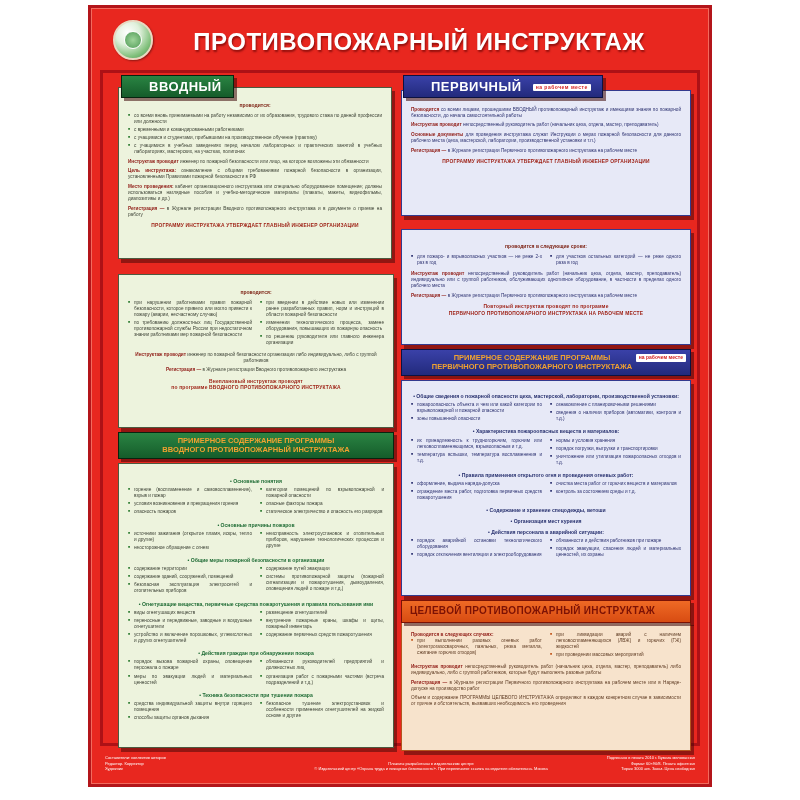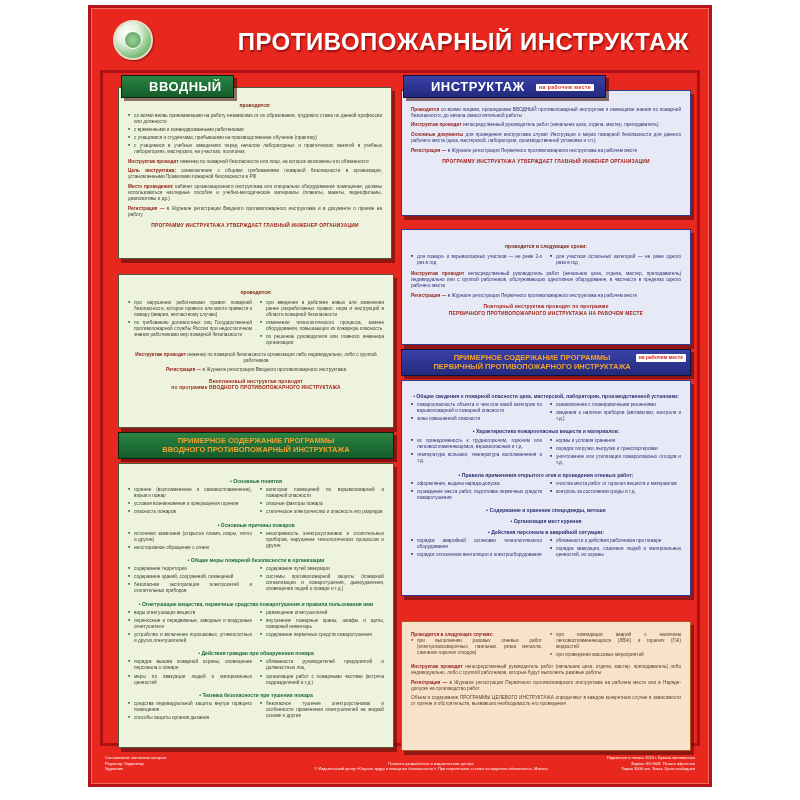--- a/index.html
+++ b/index.html
@@ -8,21 +8,21 @@
 
   .poster { position:absolute; left:88px; top:5px; width:624px; height:782px;
             background:#e8271f; border:3px solid #b3151a; box-shadow: inset 0 0 0 1px #f26b5e; }
 
   
   .logo { position:absolute; left:22px; top:12px; width:40px; height:40px; border-radius:50%;
           background:radial-gradient(circle at 35% 30%, #ffffff 0%, #dff0db 35%, #7fbf7a 70%, #3e8a4a 100%);
           border:2px solid #e9d9c2; box-shadow:1px 1px 2px rgba(0,0,0,.4); }
   .logo-inner { position:absolute; left:9px; top:9px; width:18px; height:18px; border-radius:50%;
           border:1.5px solid #ffffff; background:radial-gradient(circle,#9fd49a 0%, #4f9a55 100%); }
-  .title { position:absolute; left:58px; right:20px; top:20px; text-align:right;
+  .title { position:absolute; left:58px; right:20px; top:20px; text-align:center;
            color:#ffffff; font-size:24px; font-weight:800; letter-spacing:0.5px;
            text-shadow:1px 2px 2px rgba(90,0,0,.6); white-space:nowrap; }
 
   .frame { position:absolute; left:9px; right:9px; top:62px; bottom:38px; border:3px solid #ad1116; }
 
   
   .panel { position:absolute; border:1px solid #4c5a40; box-shadow:3px 4px 0 rgba(60,5,5,.5); overflow:hidden; }
   .panel.green { background:#edf3dd; }
   .panel.blue  { background:#e7e9f7; border-color:#343a8e; }
   .panel.orange{ background:#f7e3cc; border-color:#b5541e; }
@@ -206,21 +206,21 @@
               </div>
               <div class="col">
                 <div class="bullet">безопасное тушение электроустановок и особенности применения огнетушителей на жидкой основе и другие</div>
               </div>
             </div>
           </div>
       </div>
     </div>
 
     <div class="tab navy" style="left:312px; top:67px;">
-      <span>ИНСТРУКТАЖ</span>
+      <span>ПЕРВИЧНЫЙ</span>
       <span class="chip">на рабочем месте</span>
     </div>
     <div class="panel blue" style="left:310px; top:82px; width:290px; height:126px;">
       <div class="body" style="padding-top:12px;">
         <div>
             <div class="para"><span class="lead">Проводится </span>со всеми лицами, прошедшими ВВОДНЫЙ противопожарный инструктаж и имеющими знания по пожарной безопасности, до начала самостоятельной работы</div>
             <div class="para"><span class="lead">Инструктаж проводит </span>непосредственный руководитель работ (начальник цеха, отдела, мастер, преподаватель)</div>
             <div class="para"><span class="lead">Основные документы </span>для проведения инструктажа служат Инструкции о мерах пожарной безопасности для данного рабочего места (цеха, мастерской, лаборатории, производственной установки и т.п.)</div>
             <div class="para"><span class="lead">Регистрация — </span>в Журнале регистрации Первичного противопожарного инструктажа на рабочем месте</div>
           </div>
@@ -245,21 +245,21 @@
           </div>
         <div class="panel-footer">
           <span class="l2">Повторный инструктаж проводят по программе</span>
           <span class="l2">ПЕРВИЧНОГО ПРОТИВОПОЖАРНОГО ИНСТРУКТАЖА НА РАБОЧЕМ МЕСТЕ</span>
         </div>
       </div>
     </div>
 
     <div class="bar navy" style="left:310px; top:341px; width:290px; padding-right:32px;">
       <span class="l2" style="display:block;">ПРИМЕРНОЕ СОДЕРЖАНИЕ ПРОГРАММЫ</span>
-      <span class="l2" style="display:block;">ПЕРВИЧНЫЙ ПРОТИВОПОЖАРНОГО ИНСТРУКТАЖА</span>
+      <span class="l2" style="display:block;">ПЕРВИЧНОГО ПРОТИВОПОЖАРНОГО ИНСТРУКТАЖА</span>
       <span class="chip note">на рабочем месте</span>
     </div>
     <div class="panel blue" style="left:310px; top:372px; width:290px; height:216px;">
       <div class="body" style="padding-top:8px;">
         <div>
             <div class="sec-title">Общие сведения о пожарной опасности цеха, мастерской, лаборатории, производственной установки:</div>
             <div class="cols">
               <div class="col">
                 <div class="bullet">пожароопасность объекта и чем или какой категории по взрывопожарной и пожарной опасности</div>
                 <div class="bullet">зоны повышенной опасности</div>
@@ -302,20 +302,21 @@
               </div>
               <div class="col">
                 <div class="bullet">обязанности и действия работников при пожаре</div>
                 <div class="bullet">порядок эвакуации, спасения людей и материальных ценностей, их охраны</div>
               </div>
             </div>
           </div>
       </div>
     </div>
 
+    <div class="bar orange" style="left:310px; top:592px; width:290px;">ЦЕЛЕВОЙ ПРОТИВОПОЖАРНЫЙ ИНСТРУКТАЖ</div>
     <div class="panel orange" style="left:310px; top:613px; width:290px; height:130px;">
       <div class="body" style="padding-top:10px;">
         <div class="cols">
           <div class="col">
             <div class="para" style="margin-top:0;"><span class="lead">Проводится в следующих случаях:</span></div>
             <div>
                 <div class="bullet">при выполнении разовых огневых работ (электрогазосварочных, паяльных, резка металла, сжигание горючих отходов)</div>
               </div>
           </div>
           <div class="col">

